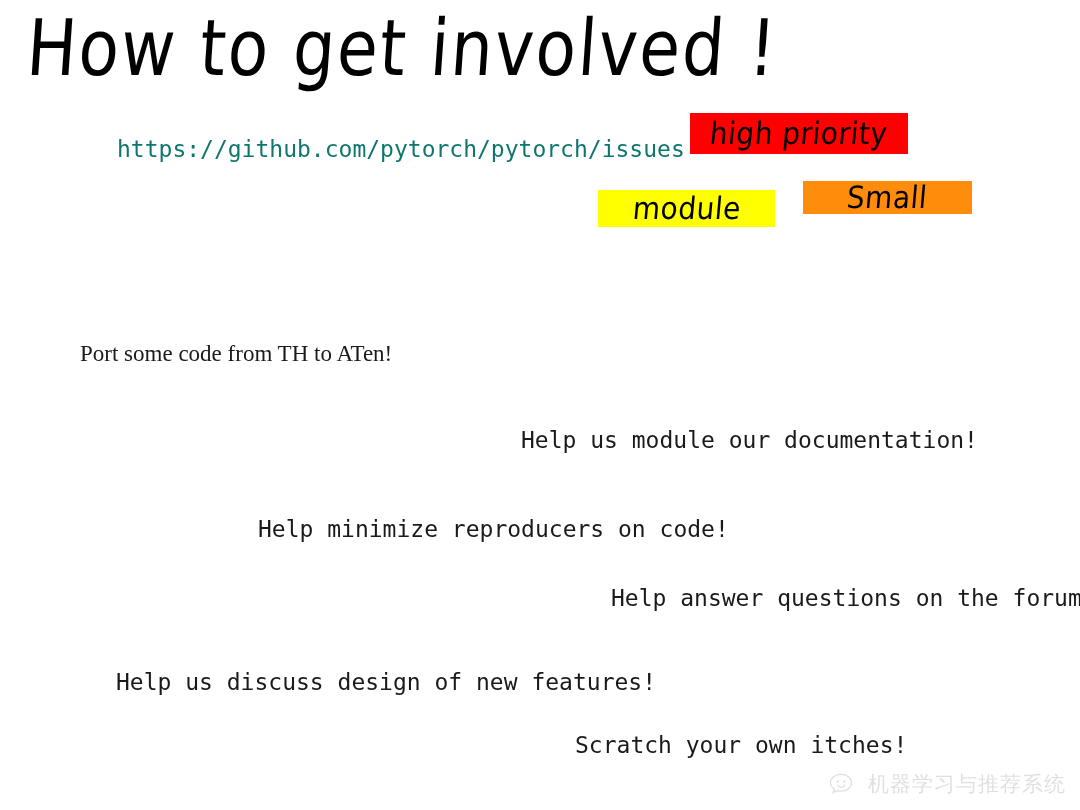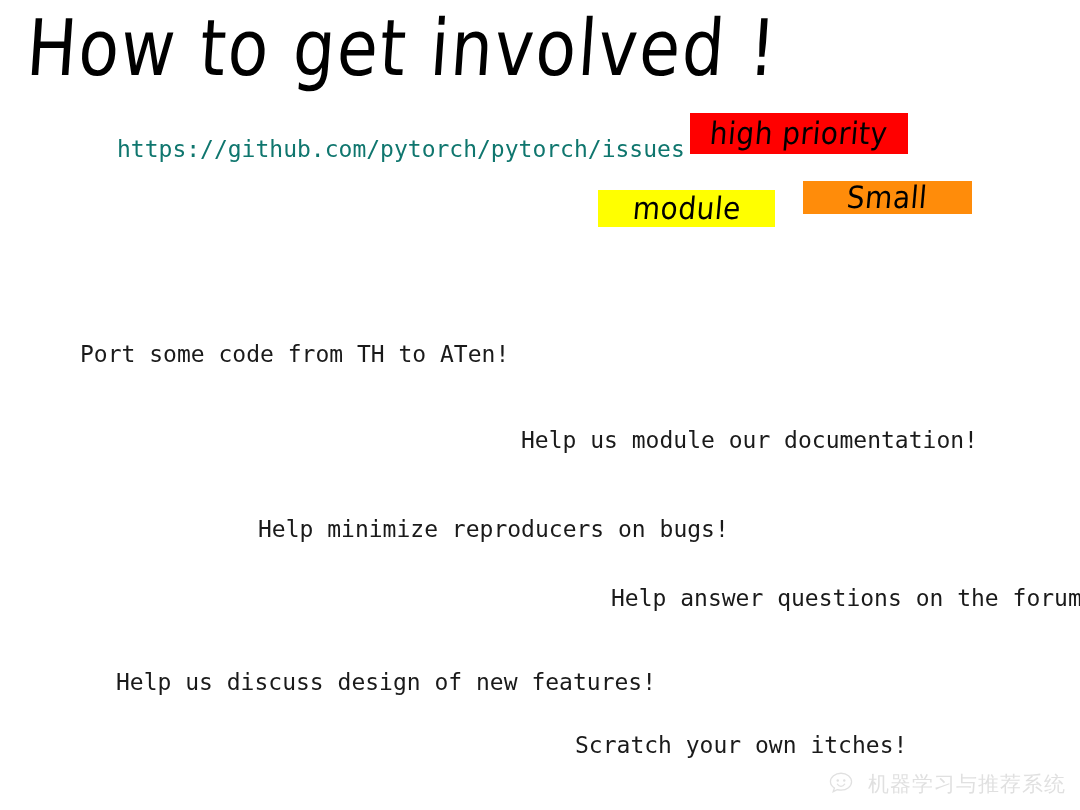--- a/index.html
+++ b/index.html
@@ -91,33 +91,34 @@
 
   
   .body-line {
     position: absolute;
     font-family: "DejaVu Sans Mono", monospace;
     font-size: 23px;
     color: #1a1a1a;
     white-space: nowrap;
   }
 
-  .line-port        { left: 80px;  top: 341px; }
+  .line-port        { left: 80px;  top: 341px; font-family: Liberation Serif, serif; }
   .line-docs        { left: 521px; top: 427px; }
   .line-reproducers { left: 258px; top: 516px; }
   .line-forums      { left: 611px; top: 585px; }
   .line-features    { left: 116px; top: 669px; }
   .line-itches      { left: 575px; top: 732px; }
 
   
   .watermark {
     position: absolute;
     right: 14px;
     bottom: 12px;
     display: flex;
+    align-items: center;
     gap: 14px;
     opacity: 0.30;
     pointer-events: none;
   }
   .watermark-icon {
     width: 26px;
     height: 26px;
     flex: 0 0 auto;
   }
   .watermark-text {
@@ -146,21 +147,21 @@
   </div>
 
   <div class="tag tag-small">
     <span>Small</span>
   </div>
 
   <div class="body-line line-port">Port some code from TH to ATen!</div>
 
   <div class="body-line line-docs">Help us module our documentation!</div>
 
-  <div class="body-line line-reproducers">Help minimize reproducers on bugs!</div>
+  <div class="body-line line-reproducers">Help minimize reproducers on code!</div>
 
   <div class="body-line line-forums">Help answer questions on the forums</div>
 
   <div class="body-line line-itches">Scratch your own itches!</div>
 
   <div class="body-line line-features">Help us discuss design of new features!</div>
 
   <div class="watermark">
     <svg class="watermark-icon" viewBox="0 0 32 32">
       <path d="M16 4C8.8 4 3 8.6 3 14.2c0 3.2 1.9 6.1 4.9 8L6.4 26.6l4.9-2.4c1.5.4 3.1.6 4.7.6 7.2 0 13-4.6 13-10.3S23.2 4 16 4z" fill="none" stroke="#9a9a9a" stroke-width="1.6"></path>

